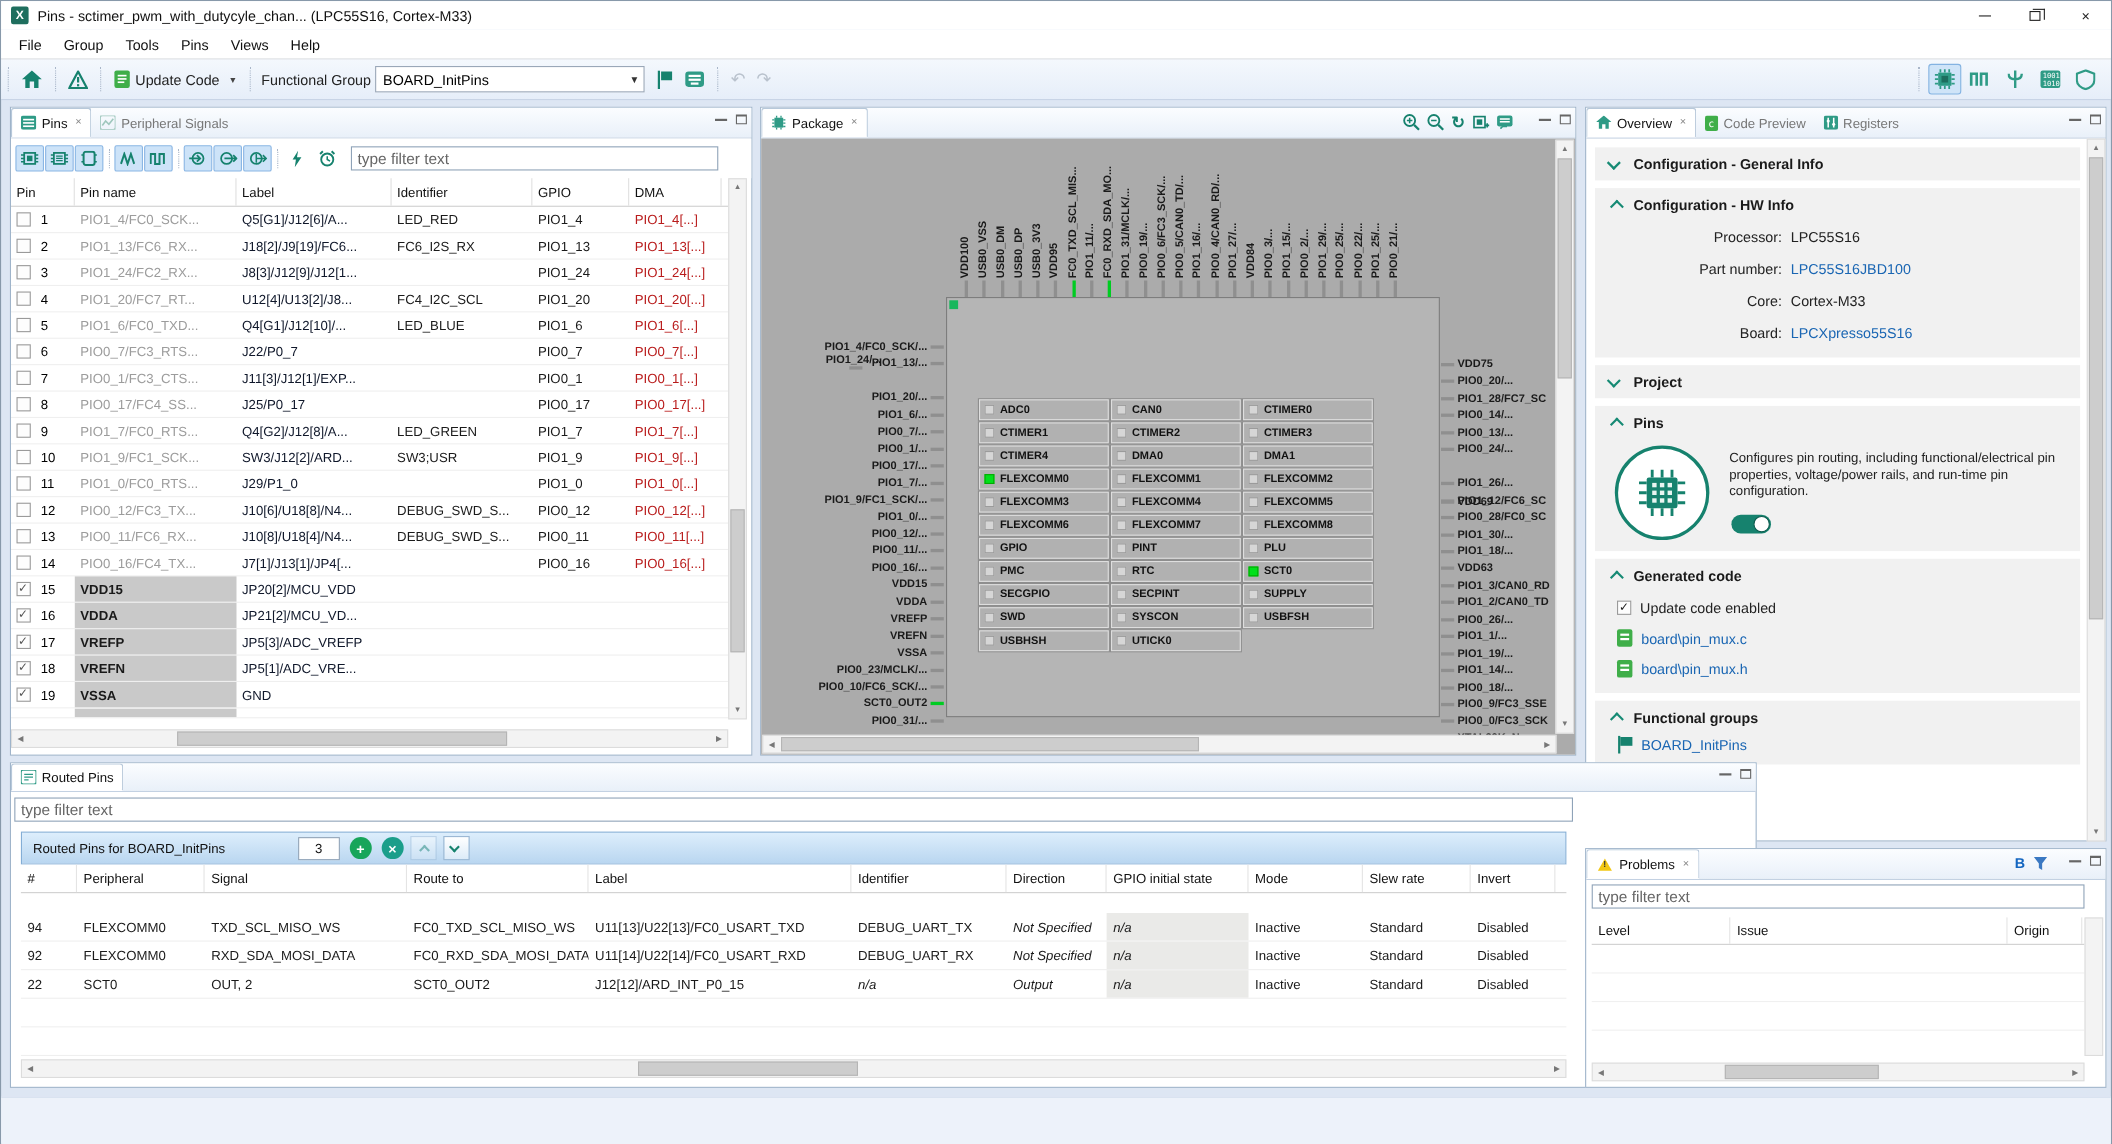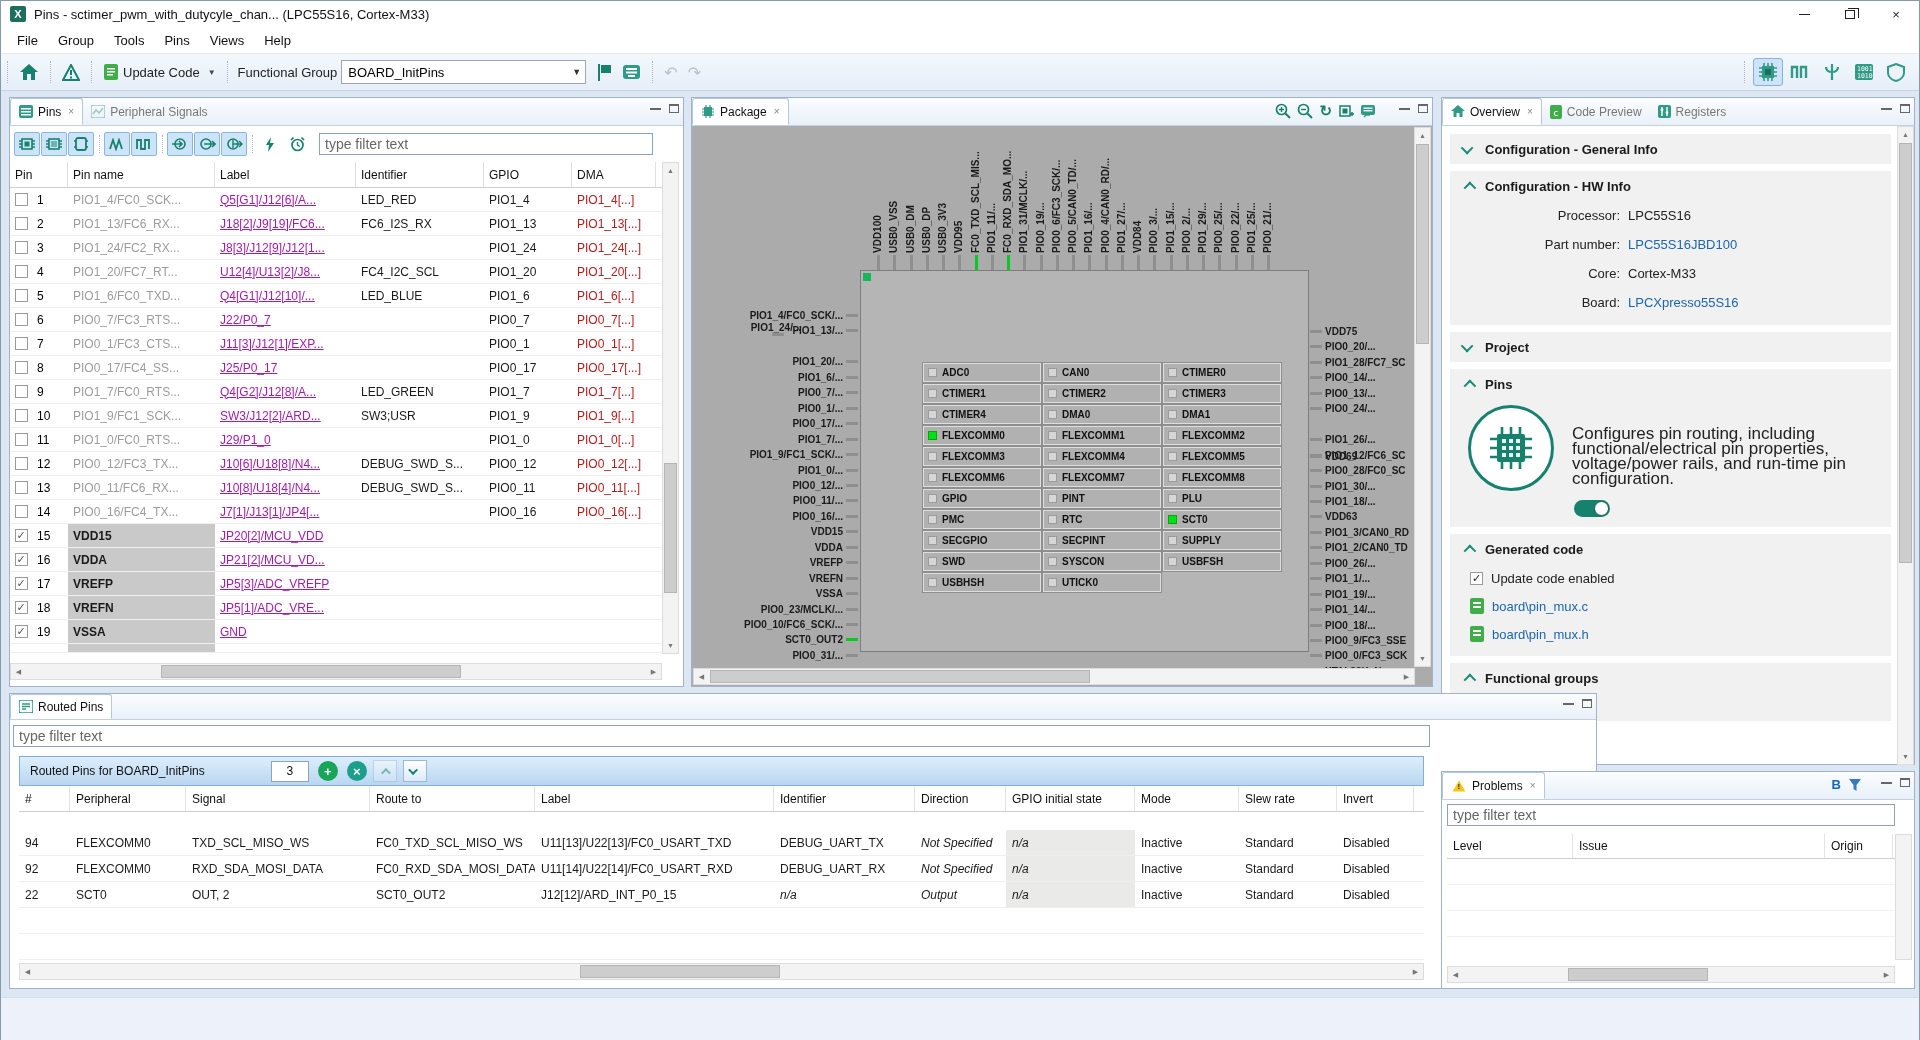--- a/index.html
+++ b/index.html
@@ -49,21 +49,21 @@
   #pins-filter { width:334px; margin-left:8px; }
   .pins-header { position:absolute; left:0; top:64px; width:652px; height:26px; border-bottom:1px solid #cfcfcf; display:flex; font-size:12px; color:#111; align-items:center; background:#fff; }
   .ph { padding-left:5px; border-right:1px solid #e0e0e0; height:100%; display:flex; align-items:center; }
   #pins-body { position:absolute; left:0; top:90px; width:652px; height:466px; overflow:hidden; }
   .prow { display:flex; height:24px; border-bottom:1px solid #efefef; font-size:12px; align-items:stretch; }
   .pc { display:flex; align-items:center; padding-left:5px; overflow:hidden; white-space:nowrap; }
   .pc-cb { width:22px; justify-content:center; padding-left:0; }
   .pc-num { width:36px; }
   .pc-name { width:147px; color:#9c9c9c; }
   .pc-name.power { background:#c9c9c9; color:#1a1a1a; font-weight:bold; }
-  .pc-label { width:141px; color:#a21caf;text-decoration:underline; }
+  .pc-label { width:141px; color:#0f172a; }
   .pc-ident { width:128px; color:#1a1a1a; }
   .pc-gpio { width:88px; color:#1a1a1a; }
   .pc-dma { width:84px; color:#b91c1c; }
   .cbx { width:13px; height:13px; border:1px solid #9a9a9a; background:#fdfdfd; font-size:11px; line-height:11px; color:#555; text-align:center; }
   .vscroll { position:absolute; width:17px; background:#f3f3f3; border:1px solid #dcdcdc; }
   .vscroll .arr { position:absolute; left:0; width:15px; height:15px; font-size:7px; color:#777; display:flex; align-items:center; justify-content:center; }
   .vscroll .thumb { position:absolute; left:1px; width:13px; background:#cdcdcd; border:1px solid #b5b5b5; }
   .hscroll { position:absolute; height:17px; background:#f3f3f3; border:1px solid #dcdcdc; }
   .hscroll .arr { position:absolute; top:0; width:15px; height:15px; font-size:7px; color:#777; display:flex; align-items:center; justify-content:center; }
   .hscroll .thumb { position:absolute; top:1px; height:13px; background:#cdcdcd; border:1px solid #b5b5b5; }
@@ -78,21 +78,21 @@
   #chip-dot { position:absolute; left:171px; top:147px; width:8px; height:8px; background:#18b75c; }
   .toppin { position:absolute; top:12px; width:16px; height:132px; }
   .toppin .vlab { position:absolute; left:12px; bottom:17px; transform-origin:0 100%; transform:rotate(-90deg); white-space:nowrap; font-size:10px; font-weight:bold; color:#1a1a1a; }
   .toppin .vtick { position:absolute; left:6px; bottom:0; width:3px; height:15px; background:#8f8f8f; }
   .toppin .vtick.g { background:#00cc22; }
   .leftpin { position:absolute; left:2px; width:164px; height:15px; display:flex; align-items:center; justify-content:flex-end; font-size:10px; font-weight:bold; color:#1a1a1a; white-space:nowrap; }
   .leftpin .htick { width:12px; height:3px; background:#8f8f8f; margin-left:3px; }
   .leftpin .htick.g { background:#00cc22; }
   .rightpin { position:absolute; left:618px; width:107px; height:15px; display:flex; align-items:center; font-size:10px; font-weight:bold; color:#1a1a1a; white-space:nowrap; overflow:hidden; }
   .rightpin .htick { width:12px; height:3px; background:#8f8f8f; margin-right:3px; flex:none; }
-  #periph-grid { position:absolute; left:198px; top:237px; width:362px; display:grid; grid-template-columns:118px 118px 118px; grid-auto-rows:19px; gap:2px;margin-left:33px; }
+  #periph-grid { position:absolute; left:198px; top:237px; width:362px; display:grid; grid-template-columns:118px 118px 118px; grid-auto-rows:19px; gap:2px; }
   .pcell { background:#b1b1b1; border:1px solid #dedede; box-shadow:0 0 0 1px #8e8e8e; display:flex; align-items:center; gap:5px; padding-left:4px; }
   .pcell .ind { width:9px; height:9px; background:#d6d6d6; border:1px solid #9b9b9b; flex:none; }
   .pcell .ind.on { background:#00e01a; border-color:#0a0; }
   .pcell .plabel { font-size:10px; font-weight:bold; color:#111; white-space:nowrap; }
   #pkg-vscroll { right:1px; top:1px; height:540px; }
   #pkg-hscroll { left:1px; bottom:1px; width:722px; }
 
   
   #ov-panel { left:1440px; top:96px; width:474px; height:668px; }
   #ov-content { position:absolute; left:0; top:28px; right:17px; bottom:0; overflow:hidden; padding:8px 6px 0 8px; }
@@ -101,21 +101,21 @@
   .sec-title { font-size:13px; font-weight:bold; color:#1a1a1a; }
   .chev { width:9px; height:9px; border-left:2px solid #168a74; border-bottom:2px solid #168a74; flex:none; }
   .chev.down { transform:rotate(-45deg) translateY(-2px); }
   .chev.up { transform:rotate(135deg) translateY(-2px); }
   .hwrow { display:flex; height:29px; align-items:center; font-size:13px; }
   .hwlabel { width:170px; text-align:right; color:#222; }
   .hwval { margin-left:8px; color:#222; }
   .hwval.link { color:#1a66b3; }
   .pins-sec-body { display:flex; padding:6px 4px 10px 18px; gap:18px; }
   .bigchip { width:86px; height:86px; border:3px solid #16826e; border-radius:50%; background:#fff; display:flex; align-items:center; justify-content:center; flex:none; }
-  .pins-desc-wrap { font-size:17px; color:#222; line-height:15px; padding-top:4px; width:300px;margin-top:17px; }
+  .pins-desc-wrap { font-size:12px; color:#222; line-height:15px; padding-top:4px; width:300px; }
   .toggle { margin:14px 0 0 2px; width:36px; height:17px; border-radius:9px; background:#16826e; position:relative; }
   .toggle .knob { position:absolute; right:1px; top:1px; width:15px; height:15px; border-radius:50%; background:#fff; border:1px solid #0d5c4e; }
   .gen-row { display:flex; align-items:center; gap:8px; height:28px; padding-left:20px; font-size:13px; color:#222; }
   .gen-row .link { color:#1a66b3; }
   .fileicon { width:14px; height:16px; background:#3fae49; border-radius:2px; position:relative; flex:none; }
   .fileicon:before { content:""; position:absolute; left:3px; top:4px; width:8px; height:2px; background:#fff; box-shadow:0 4px 0 #fff; }
   .flagicon { width:14px; height:16px; position:relative; flex:none; }
   .flagicon:before { content:""; position:absolute; left:1px; top:0; width:2px; height:16px; background:#16826e; }
   .flagicon:after { content:""; position:absolute; left:3px; top:1px; width:11px; height:8px; background:#16826e; }
   #ov-vscroll { right:0px; top:28px; height:639px; }

